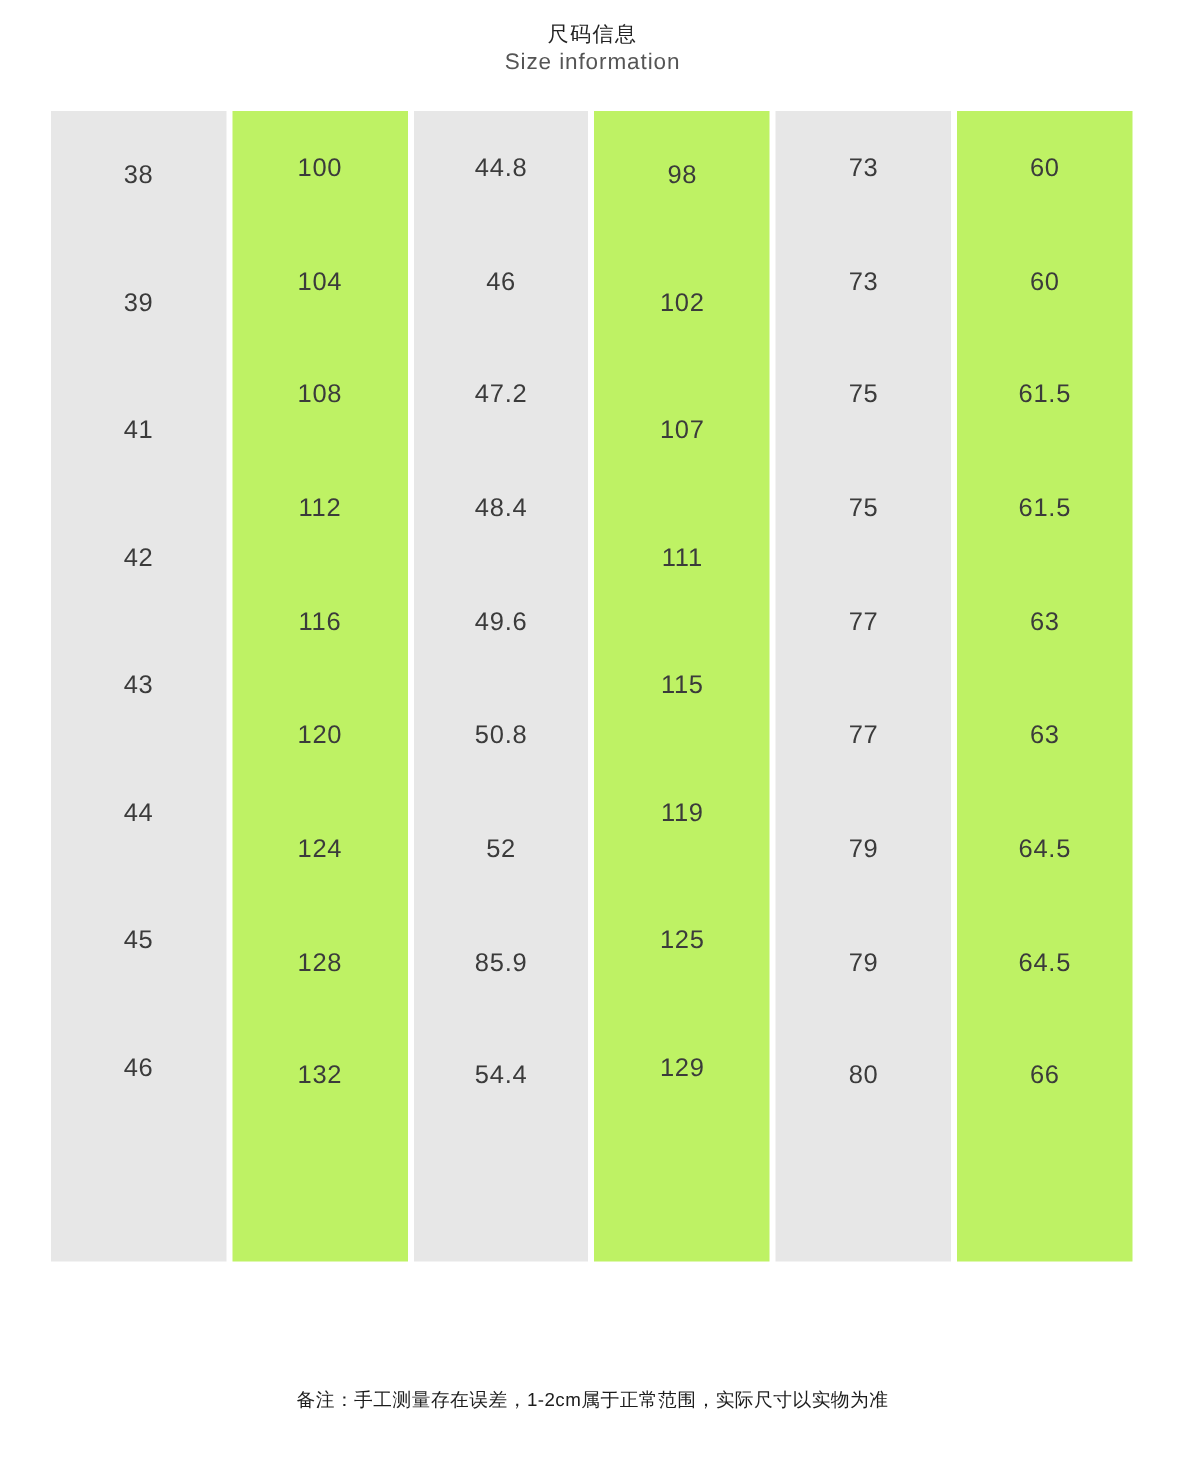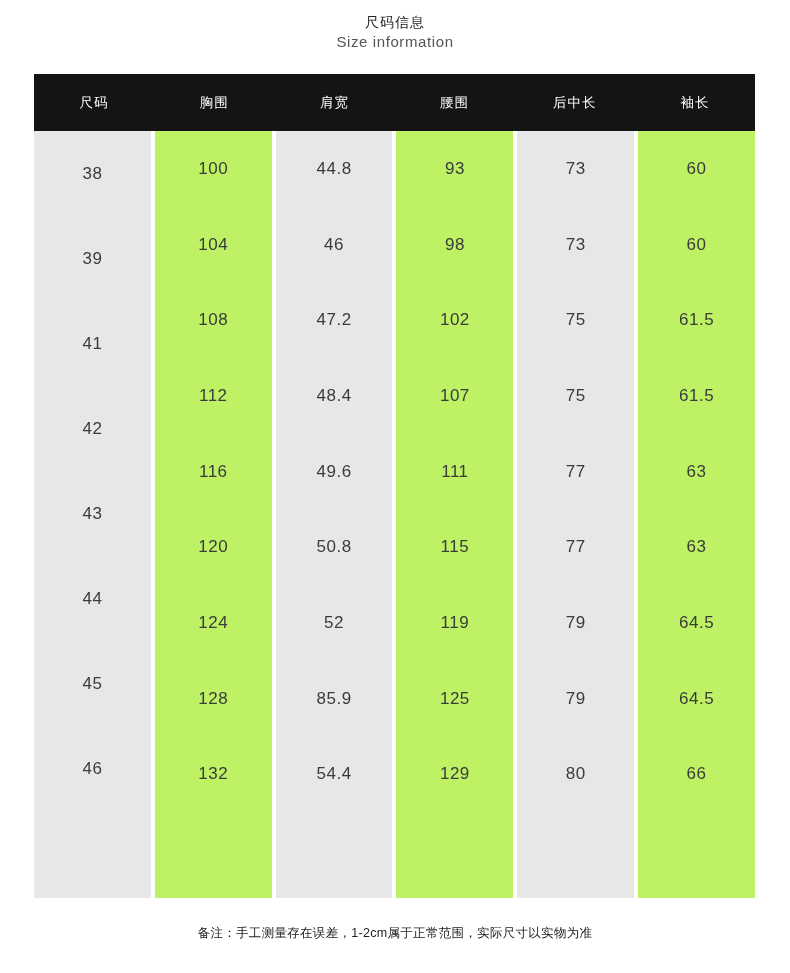--- a/index.html
+++ b/index.html
@@ -109,28 +109,20 @@
 
 <div class="page">
 
   <div class="title-block">
     <div class="title-cn">尺码信息</div>
     <div class="title-en">Size information</div>
   </div>
 
   <div class="size-table">
 
-    <div class="thead">
-      <div class="th">尺码</div>
-      <div class="th">胸围</div>
-      <div class="th">肩宽</div>
-      <div class="th">腰围</div>
-      <div class="th">后中长</div>
-      <div class="th">袖长</div>
-    </div>
 
     <div class="tbody">
 
       <div class="col shade-a">
         <div class="cell">38</div>
         <div class="cell">39</div>
         <div class="cell">41</div>
         <div class="cell">42</div>
         <div class="cell">43</div>
         <div class="cell">44</div>
@@ -159,21 +151,20 @@
         <div class="cell">48.4</div>
         <div class="cell">49.6</div>
         <div class="cell">50.8</div>
         <div class="cell">52</div>
         <div class="cell">85.9</div>
         <div class="cell">54.4</div>
         <div class="cell pad-last"></div>
       </div>
 
       <div class="col shade-b">
-        <div class="cell">93</div>
         <div class="cell">98</div>
         <div class="cell">102</div>
         <div class="cell">107</div>
         <div class="cell">111</div>
         <div class="cell">115</div>
         <div class="cell">119</div>
         <div class="cell">125</div>
         <div class="cell">129</div>
         <div class="cell pad-last"></div>
       </div>

